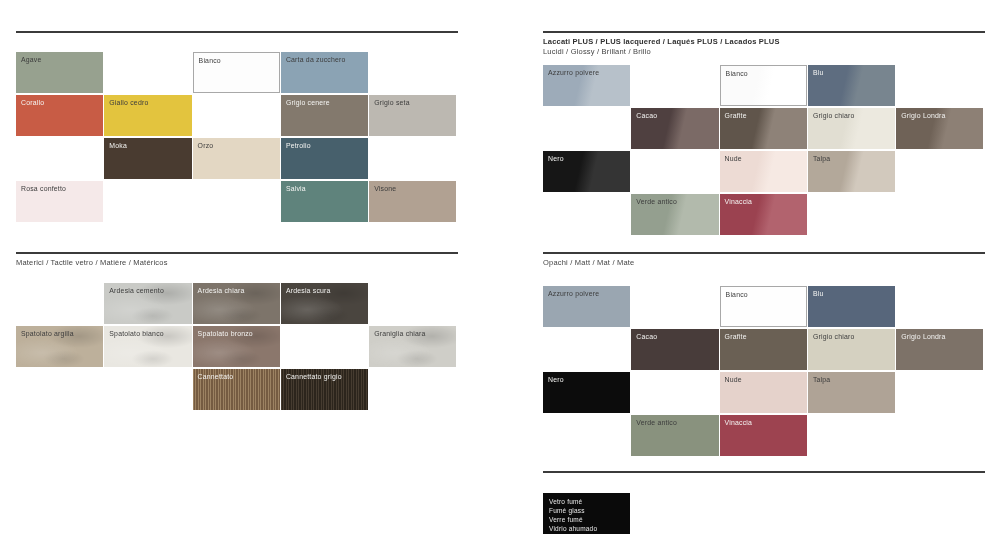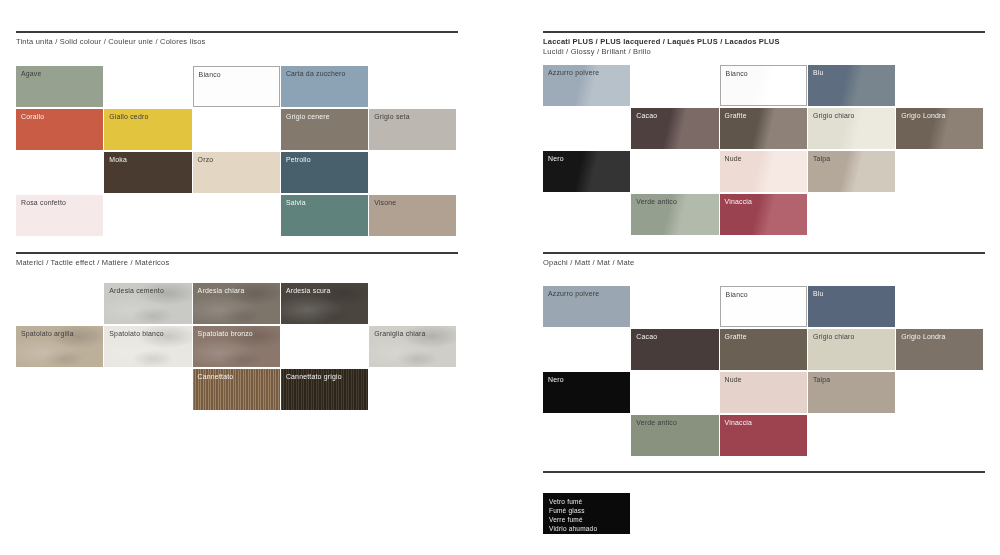--- a/index.html
+++ b/index.html
@@ -24,21 +24,20 @@
   .glass-swatch{margin-top:20px;width:87px;height:41px;box-sizing:border-box;padding:4px 4px 0 6px;}
   .glass-line{font-size:6.5px;line-height:9px;color:#e9e9e9;letter-spacing:.2px;}
 </style>
 </head>
 <body>
 
 <div class="panel" id="panel-left">
 
   <section class="sec" style="top:31px">
     <div class="rule"></div>
-    <div class="sec-title">Tinta unita / Solid colour / Couleur unie / Colores lisos</div>
     <div class="grid" style="margin-top:19px">
         <div class="cell" style="grid-area: 1 / 1; background-color: rgb(151, 161, 143);">
           <div class="lbl dark">Agave</div>
         </div>
         <div class="cell bordered" style="grid-area: 1 / 3; background-color: rgb(253, 253, 253);">
           <div class="lbl dark">Bianco</div>
         </div>
         <div class="cell" style="grid-area: 1 / 4; background-color: rgb(139, 163, 180);">
           <div class="lbl dark">Carta da zucchero</div>
         </div>
@@ -70,21 +69,21 @@
           <div class="lbl light">Salvia</div>
         </div>
         <div class="cell" style="grid-area: 4 / 5; background-color: rgb(177, 161, 146);">
           <div class="lbl dark">Visone</div>
         </div>
       </div>
   </section>
 
   <section class="sec" style="top:252px">
     <div class="rule"></div>
-    <div class="sec-title">Materici / Tactile effect / Matière / Matéricos</div>
+    <div class="sec-title">Materici / Tactile vetro / Matière / Matéricos</div>
     <div class="grid" style="margin-top:15px">
         <div class="cell" style="grid-area: 1 / 2; background-color: rgb(201, 202, 198); background-image: radial-gradient(60% 50% at 30% 65%, rgba(255, 255, 255, 0.16), rgba(255, 255, 255, 0) 70%), radial-gradient(55% 45% at 72% 25%, rgba(0, 0, 0, 0.14), rgba(0, 0, 0, 0) 65%), radial-gradient(40% 35% at 55% 80%, rgba(0, 0, 0, 0.1), rgba(0, 0, 0, 0) 60%);">
           <div class="lbl dark">Ardesia cemento</div>
         </div>
         <div class="cell" style="grid-area: 1 / 3; background-color: rgb(125, 116, 106); background-image: radial-gradient(60% 50% at 30% 65%, rgba(255, 255, 255, 0.16), rgba(255, 255, 255, 0) 70%), radial-gradient(55% 45% at 72% 25%, rgba(0, 0, 0, 0.14), rgba(0, 0, 0, 0) 65%), radial-gradient(40% 35% at 55% 80%, rgba(0, 0, 0, 0.1), rgba(0, 0, 0, 0) 60%);">
           <div class="lbl light">Ardesia chiara</div>
         </div>
         <div class="cell" style="grid-area: 1 / 4; background-color: rgb(74, 69, 63); background-image: radial-gradient(60% 50% at 30% 65%, rgba(255, 255, 255, 0.16), rgba(255, 255, 255, 0) 70%), radial-gradient(55% 45% at 72% 25%, rgba(0, 0, 0, 0.14), rgba(0, 0, 0, 0) 65%), radial-gradient(40% 35% at 55% 80%, rgba(0, 0, 0, 0.1), rgba(0, 0, 0, 0) 60%);">
           <div class="lbl light">Ardesia scura</div>
         </div>

